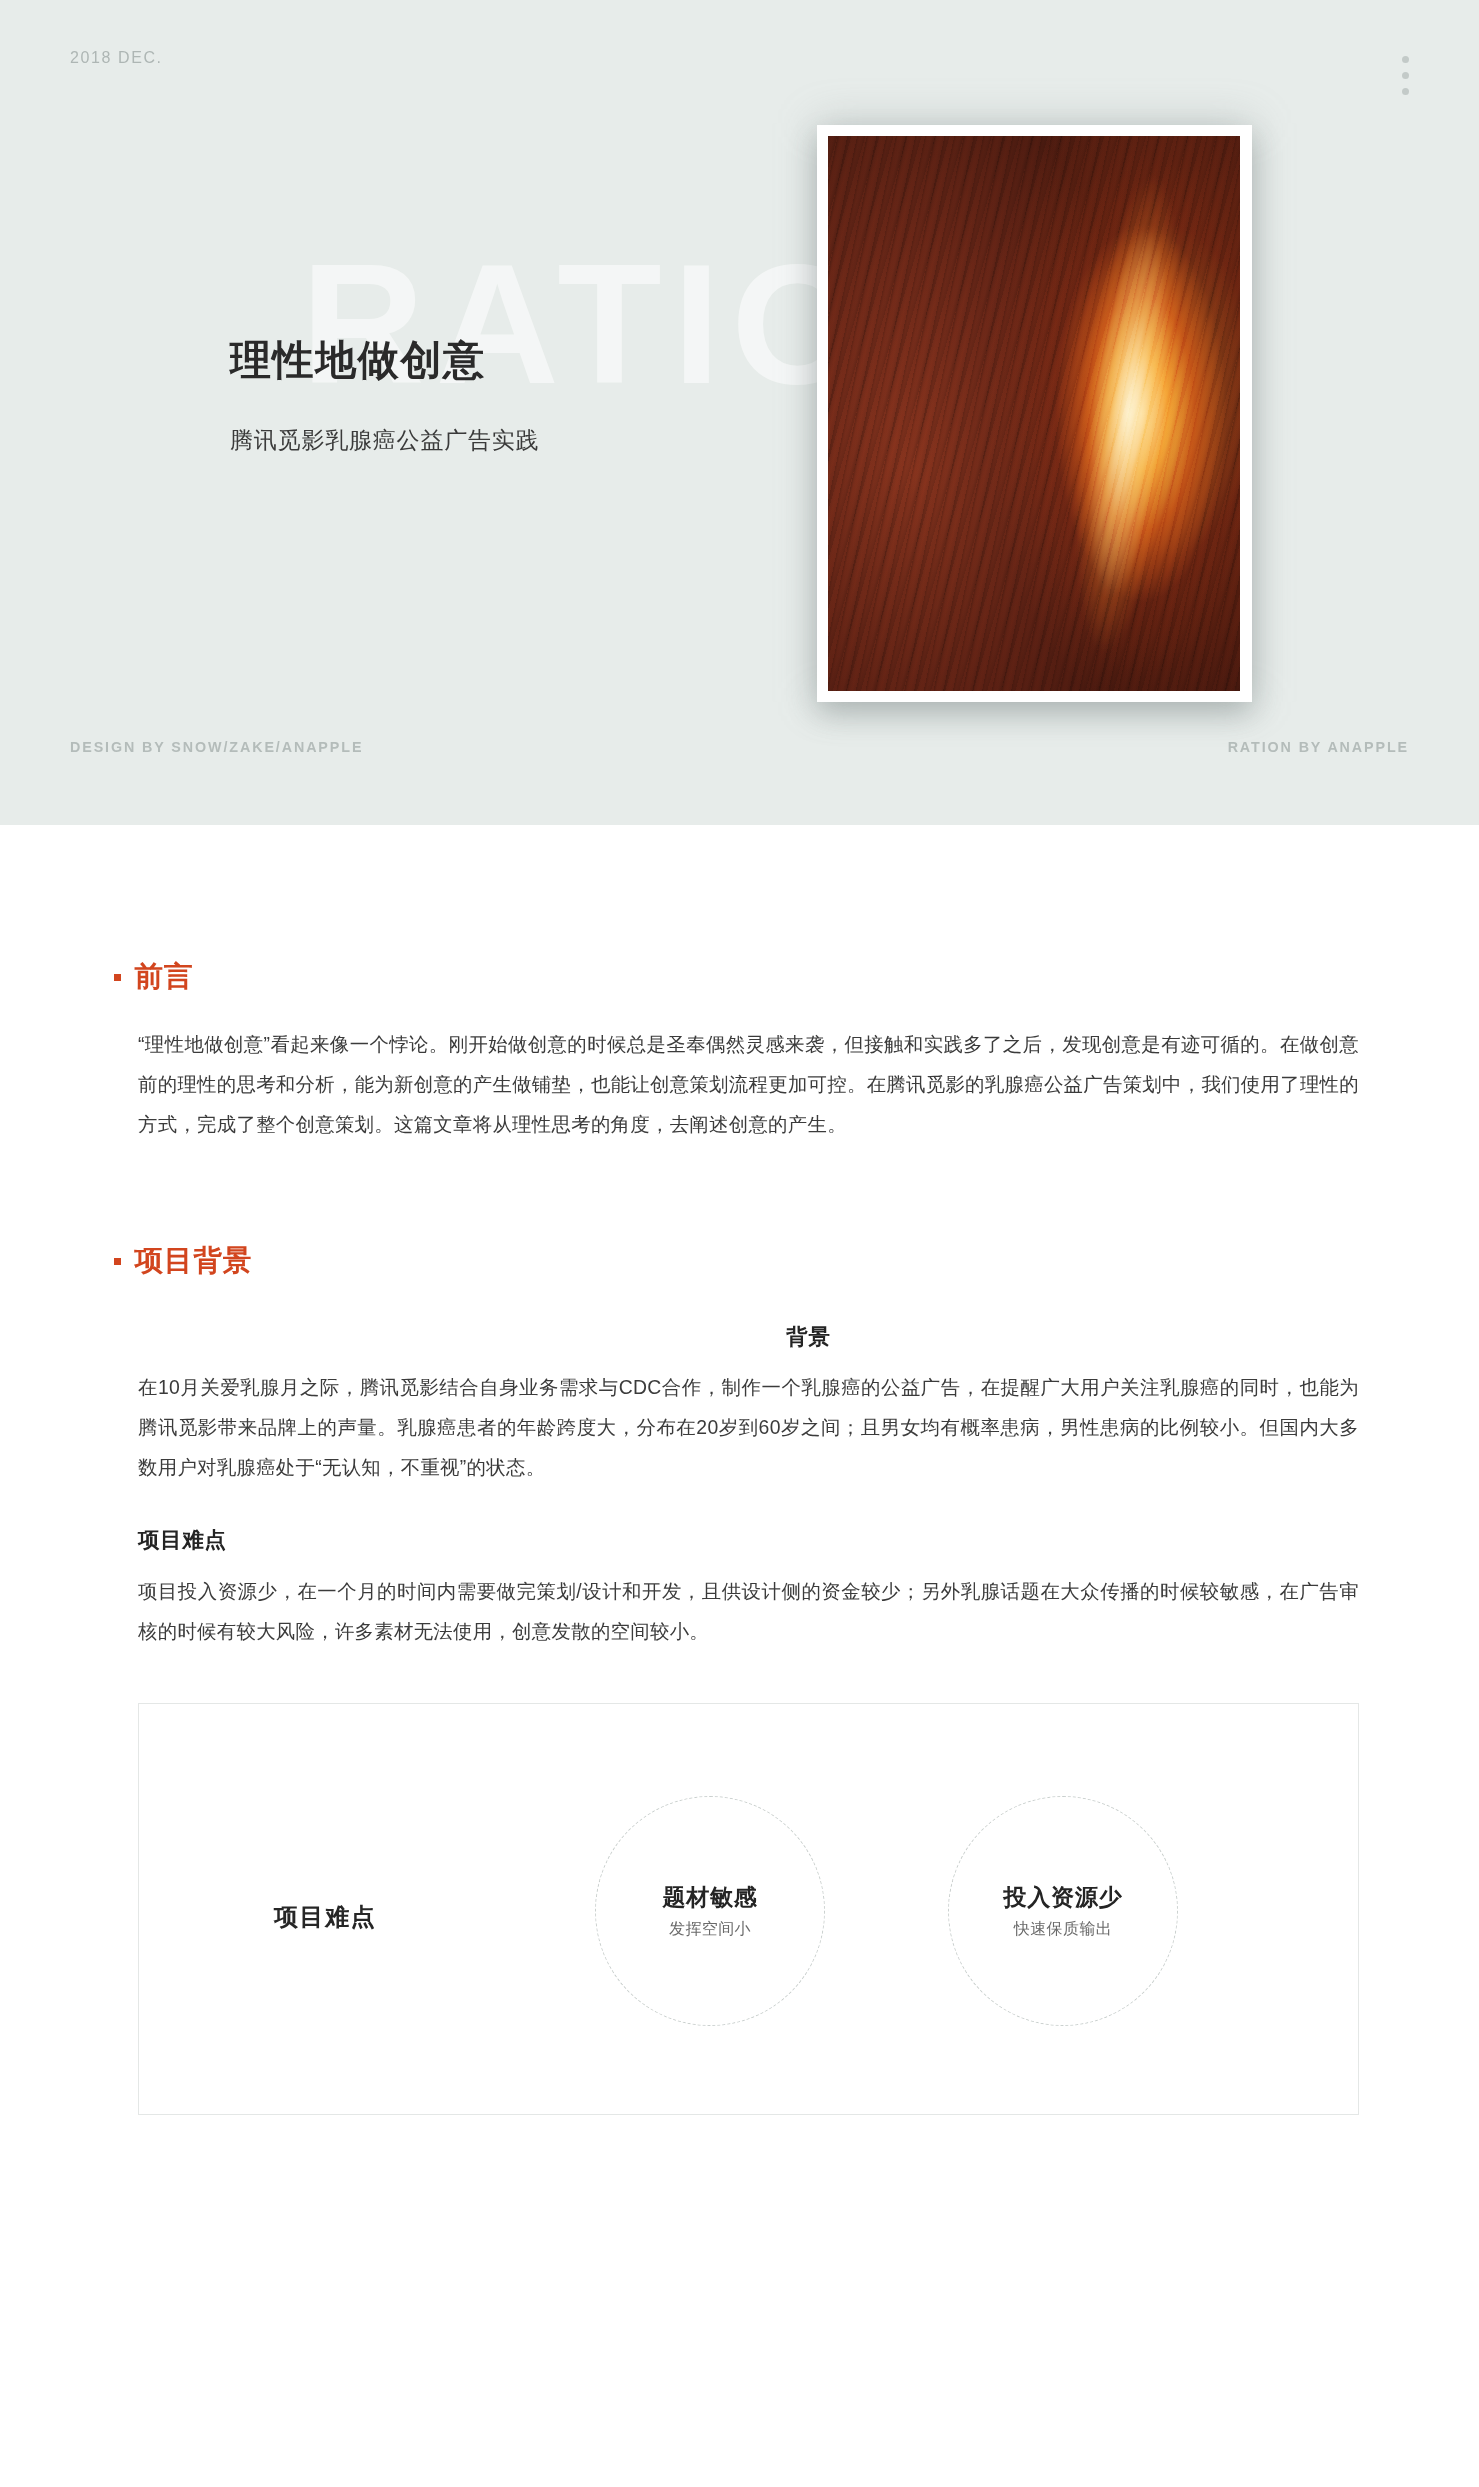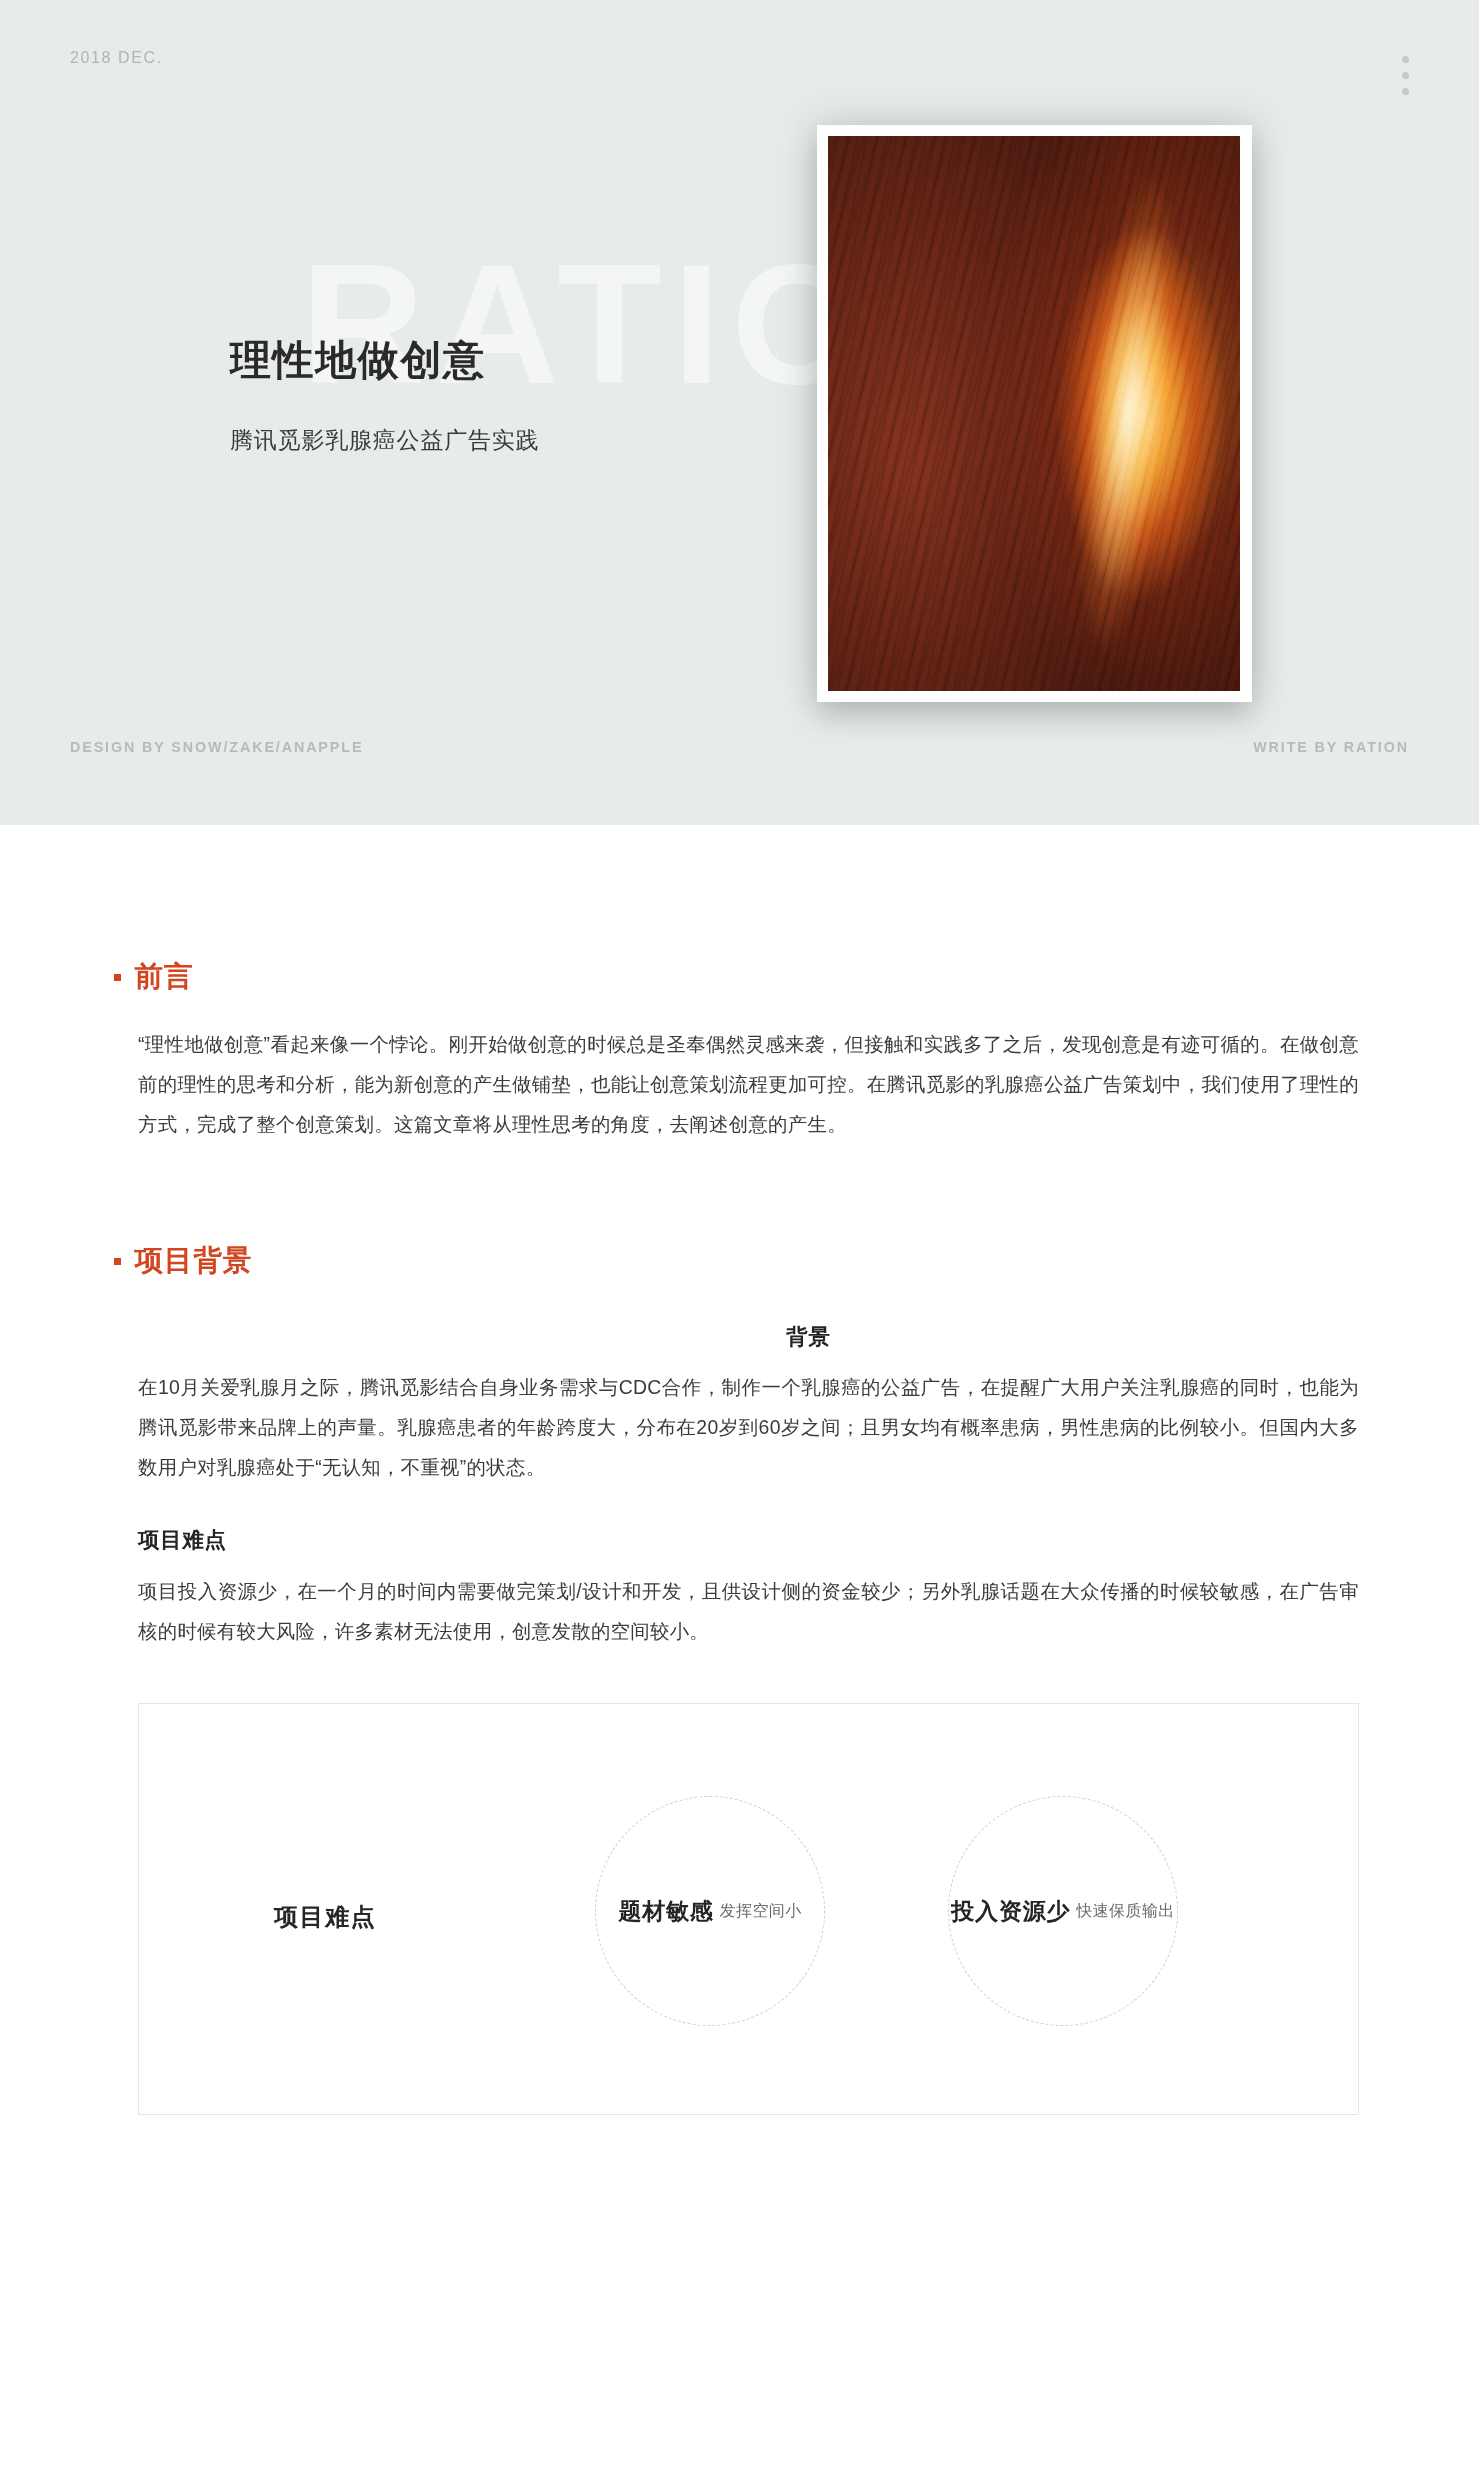--- a/index.html
+++ b/index.html
@@ -236,21 +236,21 @@
     letter-spacing: 1.6px;
   }
   .circle {
     position: absolute;
     width: 230px;
     height: 230px;
     border-radius: 50%;
     border: 1.6px dashed #c9cfcd;
     box-sizing: border-box;
     display: flex;
-    flex-direction: row;
+    flex-direction: column;
     align-items: center;
     justify-content: center;
     gap: 6px;
   }
   .circle.c1 { left: 456px; top: 92px; }
   .circle.c2 { left: 809px; top: 92px; }
   .circle .c-title {
     font-size: 23px;
     font-weight: 700;
     color: #242424;
@@ -282,21 +282,21 @@
       <div class="photo-art">
         <div class="crack"></div>
       </div>
     </div>
   </div>
 
   <div class="hero-title">理性地做创意</div>
   <div class="hero-sub">腾讯觅影乳腺癌公益广告实践</div>
 
   <div class="hero-credit-left">DESIGN BY SNOW/ZAKE/ANAPPLE</div>
-  <div class="hero-credit-right">WRITE BY RATION</div>
+  <div class="hero-credit-right">RATION BY ANAPPLE</div>
 </div>
 
 <div class="content">
 
   <div class="section intro-sec">
     <div class="sec-head">
       <span class="bullet"></span>
       <span class="zh">前言</span>
       <span class="en">Introduction</span>
     </div>

